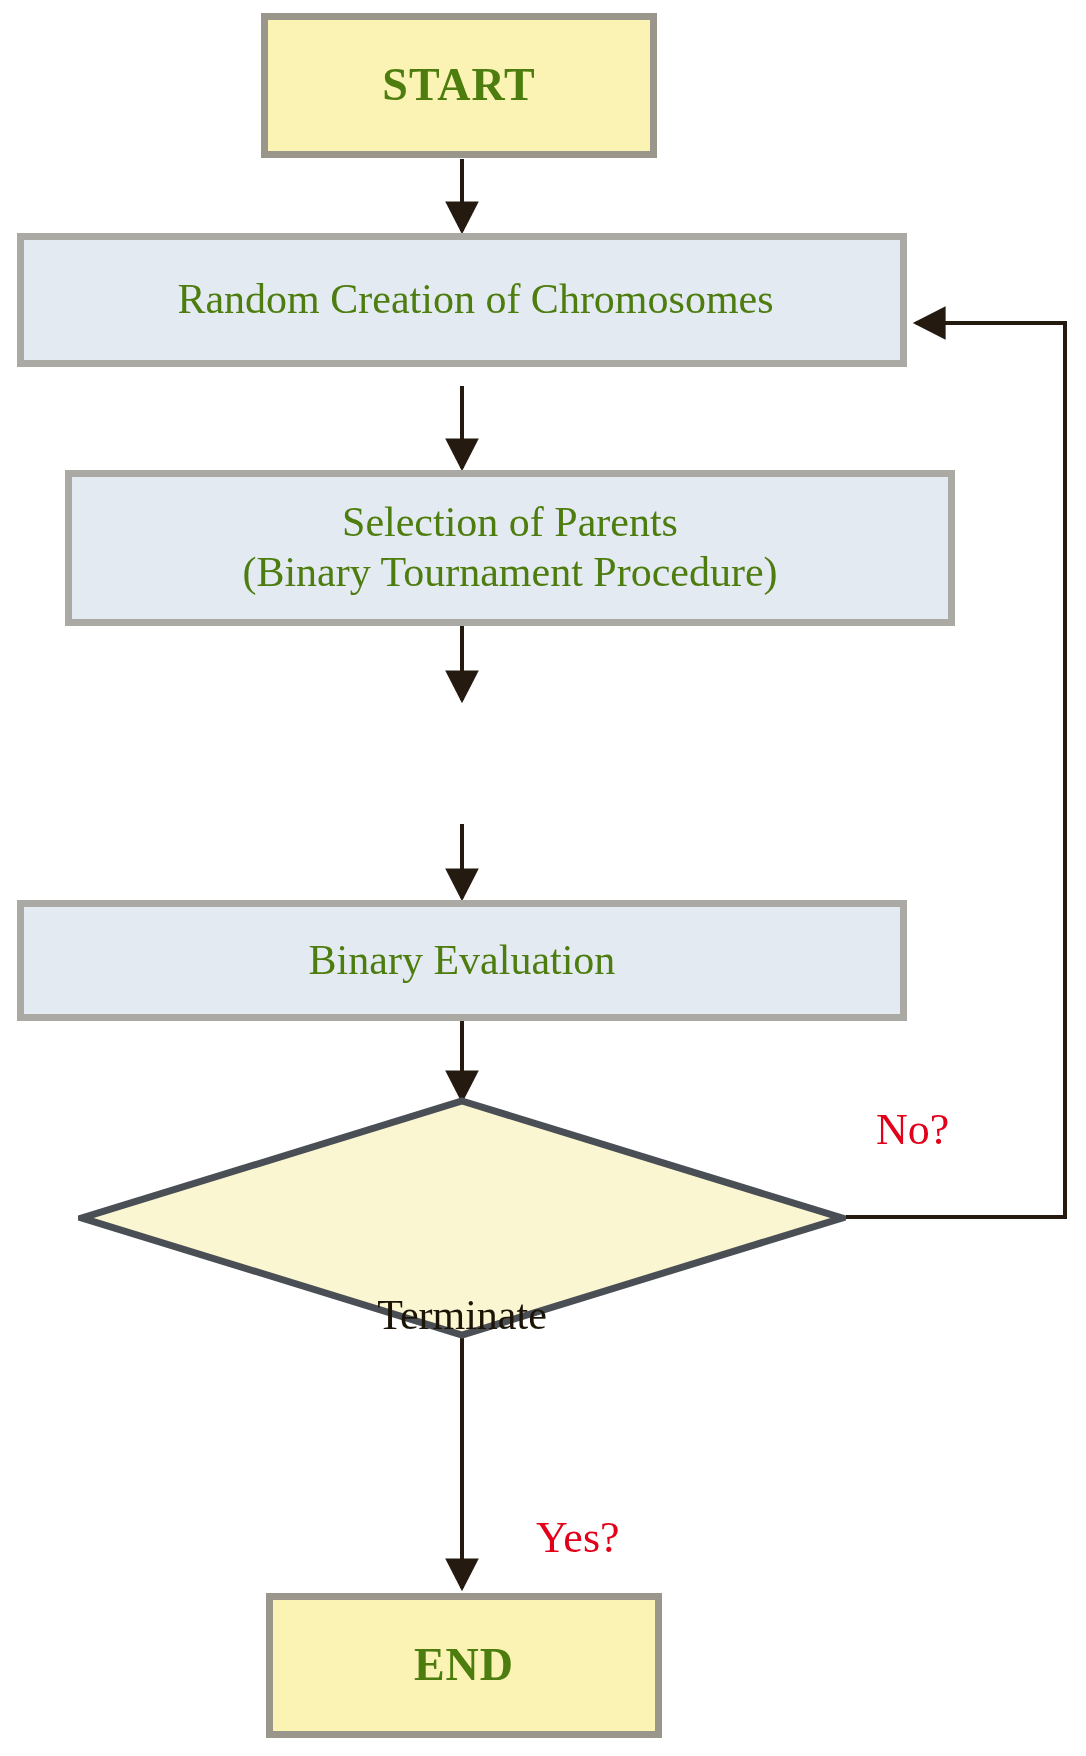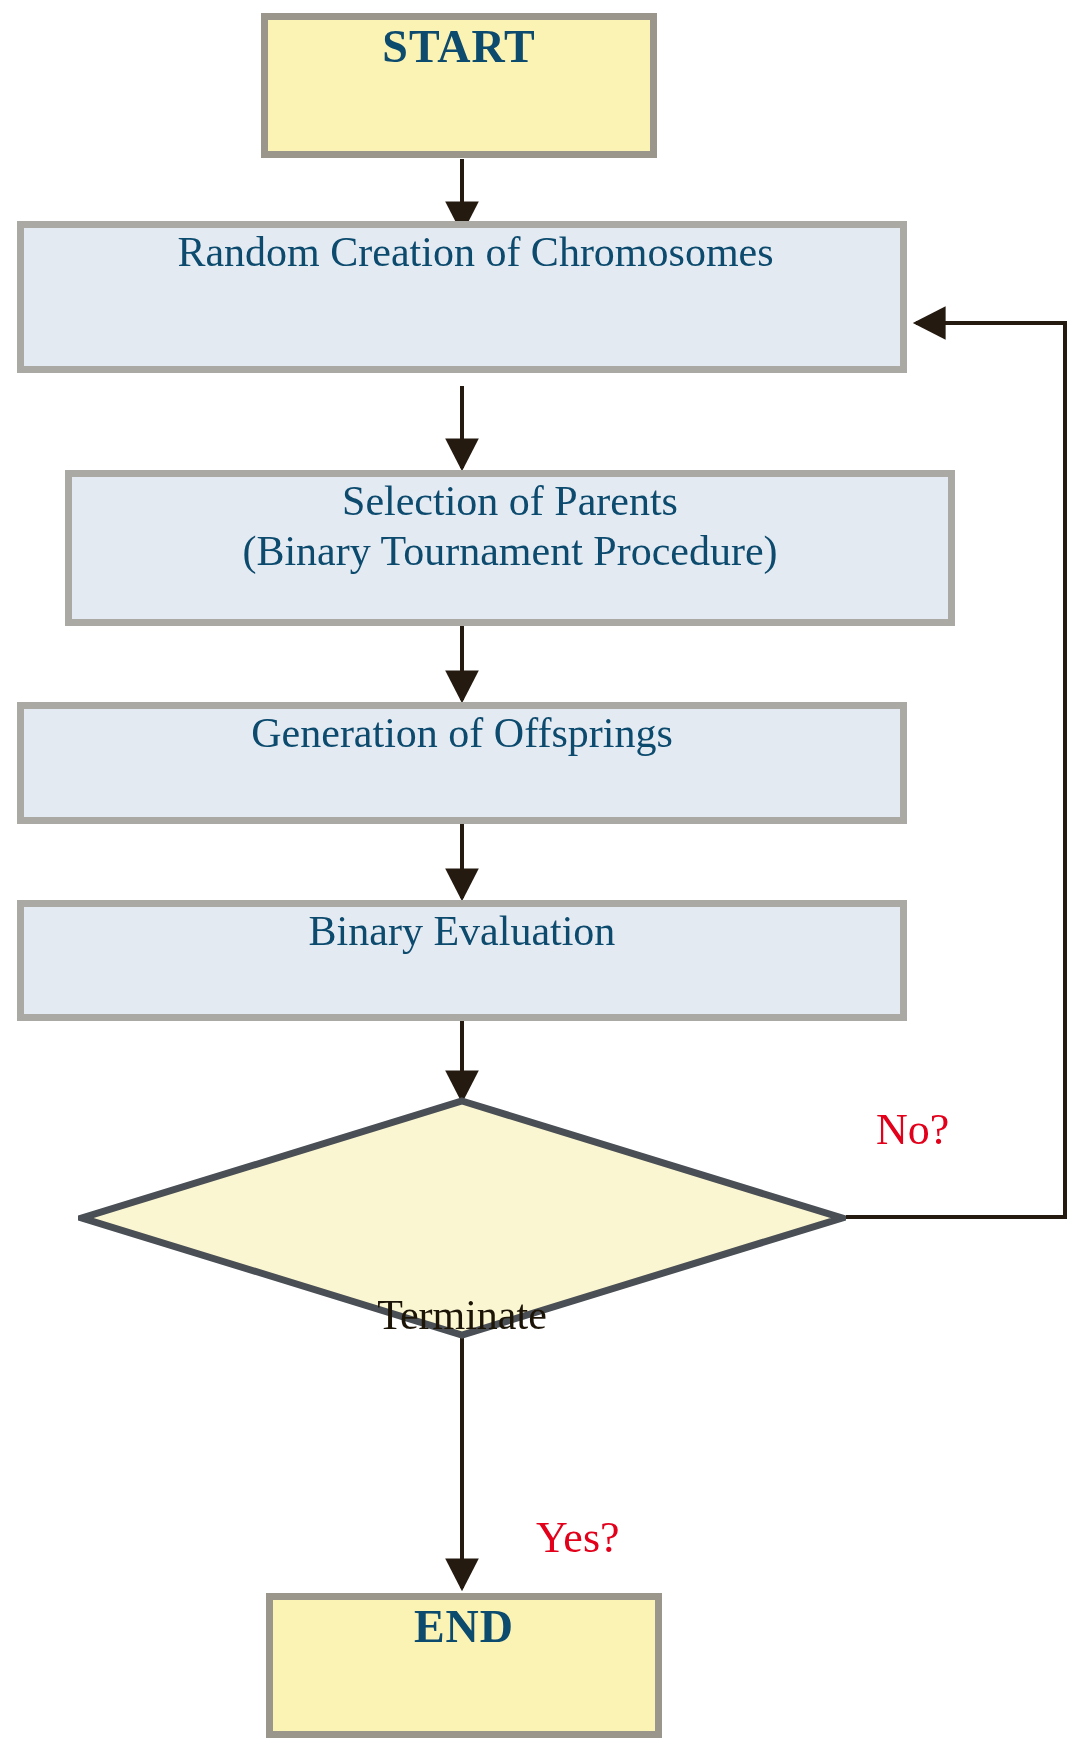--- a/index.html
+++ b/index.html
@@ -15,24 +15,24 @@
     width: 1086px;
     height: 1756px;
     background: #ffffff;
     overflow: hidden;
   }
   
   .node {
     position: absolute;
     box-sizing: border-box;
     display: flex;
-    align-items: flex-start;
+    align-items: center;
     justify-content: center;
     text-align: center;
-    color: #0c4a6e;
+    color: #4d7c0f;
     line-height: 1.18;
   }
   .terminal {
     background: #fbf3b4;
     border: 7px solid #9a968c;
     font-weight: bold;
     font-size: 46px;
     letter-spacing: 1px;
   }
   .process {
@@ -102,34 +102,31 @@
 
     <path d="M 846 1217 L 1065 1217 L 1065 323 L 916 323" fill="none" stroke="#241a10" stroke-width="4" marker-end="url(#arrowhead)"></path>
 
     <line x1="462" y1="1336" x2="462" y2="1588" stroke="#241a10" stroke-width="4" marker-end="url(#arrowhead)"></line>
   </svg>
 
   <div class="node terminal" style="left:261px; top:13px; width:396px; height:145px;">
     <span>START</span>
   </div>
 
-  <div class="node process" style="left:17px; top:221px; width:890px; height:152px;padding-left:27px;">
+  <div class="node process" style="left:17px; top:233px; width:890px; height:134px;padding-left:27px;">
     <span>Random Creation of Chromosomes</span>
   </div>
 
   <div class="node process" style="left:17px; top:470px; width:890px; height:156px;margin-left:48px;">
     <span>
       <span class="multi">Selection of Parents</span>
       <span class="multi">(Binary Tournament Procedure)</span>
     </span>
   </div>
 
-  <div class="node process" style="left:17px; top:702px; width:890px; height:122px;">
-    <span>Generation of Offsprings</span>
-  </div>
 
   <div class="node process" style="left:17px; top:900px; width:890px; height:121px;">
     <span>Binary Evaluation</span>
   </div>
 
   <div class="decision-wrap" style="left:78px; top:1097px; width:768px; height:242px;">
     <svg width="768" height="242" viewBox="0 0 768 242">
       <polygon points="384,4 764,121 384,238 4,121" fill="#fbf6d2" stroke="#4a4f55" stroke-width="7" stroke-linejoin="miter"></polygon>
     </svg>
     <div class="decision-label">

